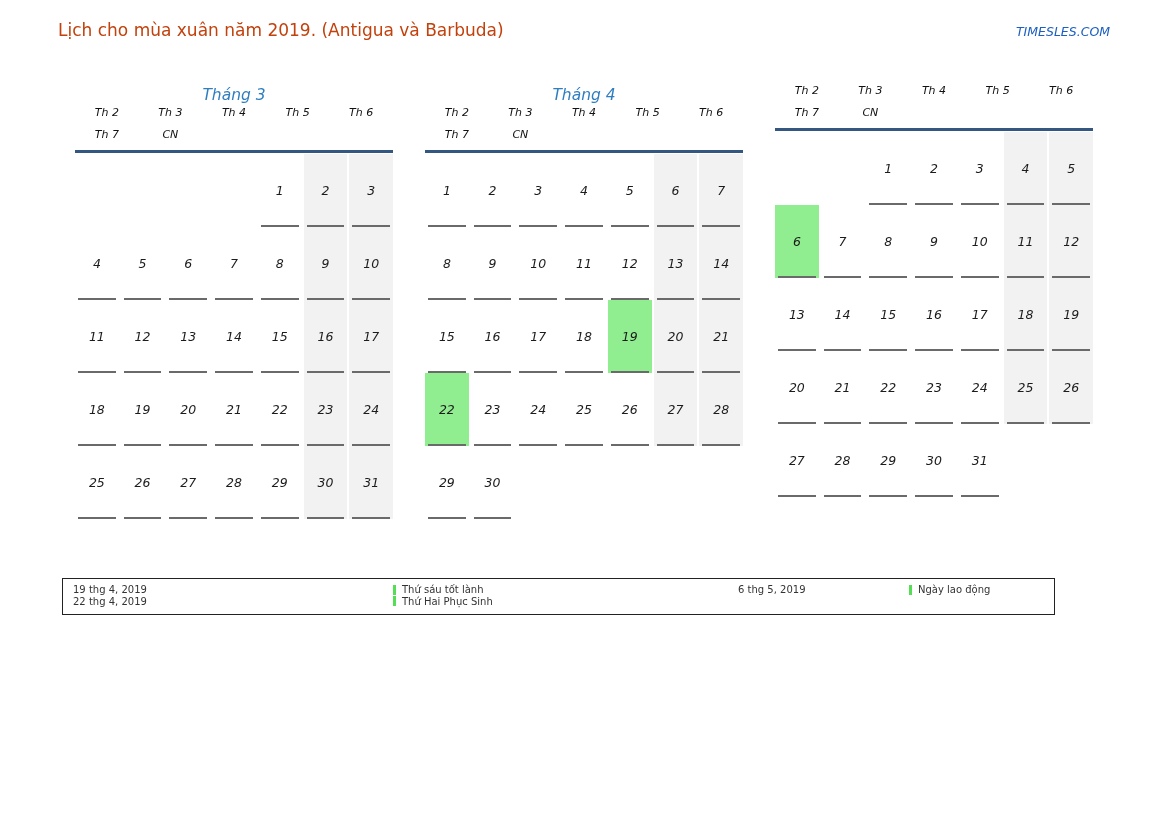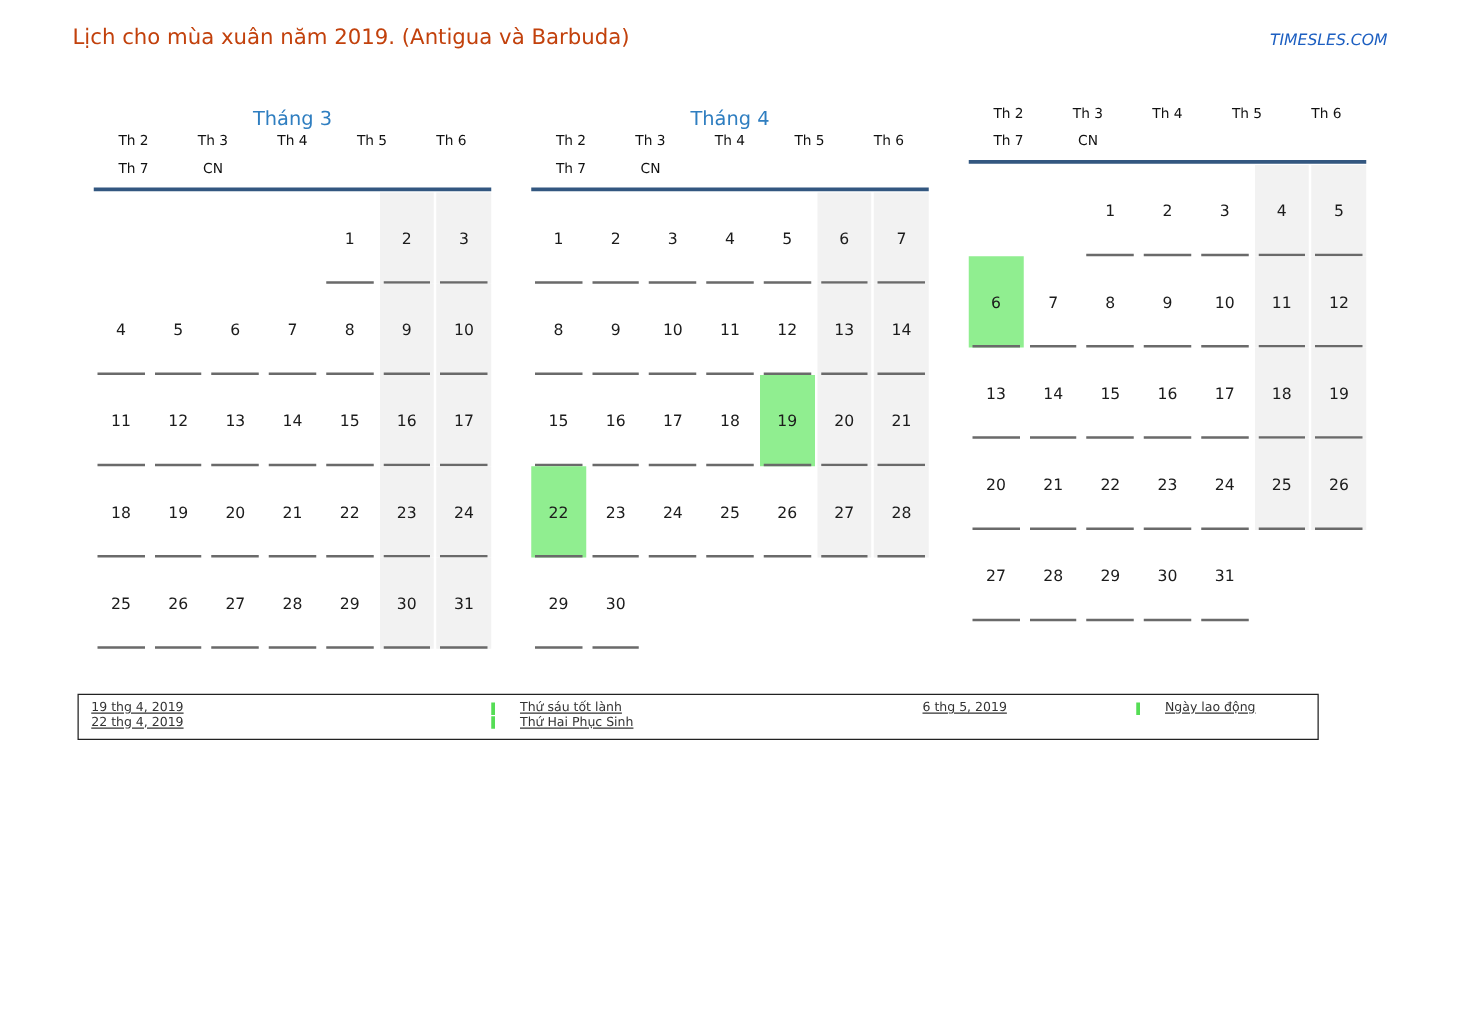--- a/index.html
+++ b/index.html
@@ -26,21 +26,21 @@
   }
   .site-link {
     position: absolute; right: 59px; top: 24px;
     font-size: 12.5px; color: var(--link-blue);
     text-decoration: none; cursor: pointer; font-style: italic;
   }
   .calendars {
     position: absolute; left: 75px; top: 84px;
     display: flex; gap: 32px;
   }
-  .calendar { width: 318px; }
+  .calendar { width: 318px; font-style: italic; }
   .month-title {
     text-align: center; color: var(--month-blue);
     font-size: 15.5px; height: 22px; line-height: 22px;
   }
   .weekday-row {
     display: grid; grid-template-columns: repeat(5, 1fr);
     column-gap: 0; margin-top: 0;
   }
   .weekday {
     text-align: center; font-size: 11px; color: #111111;
@@ -56,30 +56,29 @@
     display: flex; align-items: center; justify-content: center;
     font-size: 12.5px; color: #1c1c1c;
   }
   .cell.day::after {
     content: ""; position: absolute; left: 3px; right: 3px; bottom: 0;
     border-bottom: 2px solid var(--cell-line);
   }
   .cell.weekend { background: var(--weekend-bg); }
   .cell.highlight { background: var(--highlight-green); }
   .legend {
-    position: absolute; left: 62px; top: 555px; width: 993px;
+    position: absolute; left: 62px; top: 578px; width: 993px;
     border: 1.5px solid #222222;
     padding: 5px 0 7px 10px;
     display: grid; grid-template-columns: 320px 345px 171px auto;
     font-size: 10px; color: #333333; line-height: 11.5px;
     align-content: start;
-    text-decoration: underline;
   }
   .legend-date { white-space: nowrap; }
-  .h-entry { display: flex; align-items: center; gap: 20px; white-space: nowrap; }
+  .h-entry { display: flex; align-items: center; gap: 6px; white-space: nowrap; }
   .marker {
     width: 3px; height: 10px; flex: 0 0 3px;
     background: var(--marker-green); display: inline-block;
   }
 </style>
 </head>
 <body>
 
 <div class="page-title">Lịch cho mùa xuân năm 2019. (Antigua và Barbuda)</div>
 <a class="site-link">TIMESLES.COM</a>

